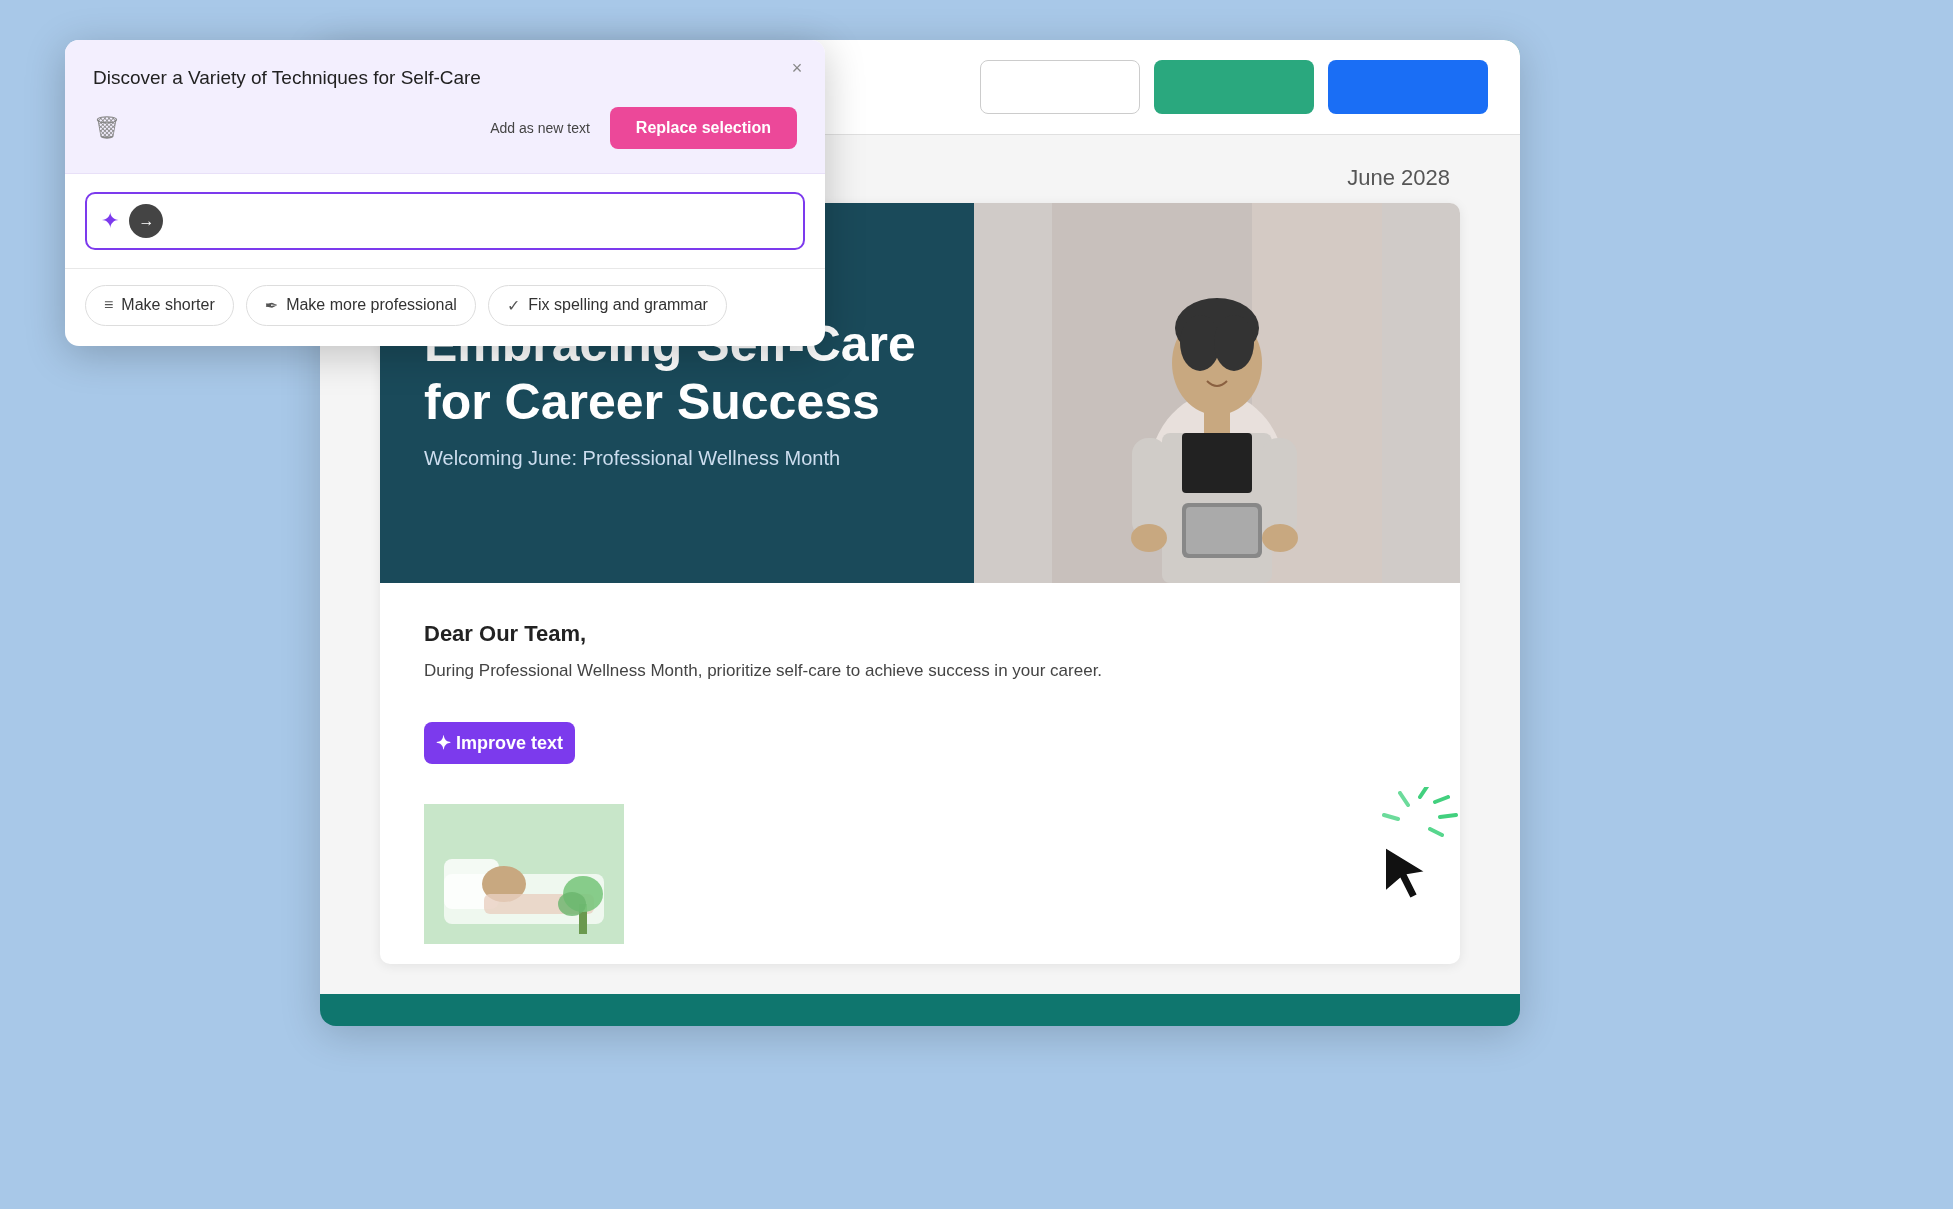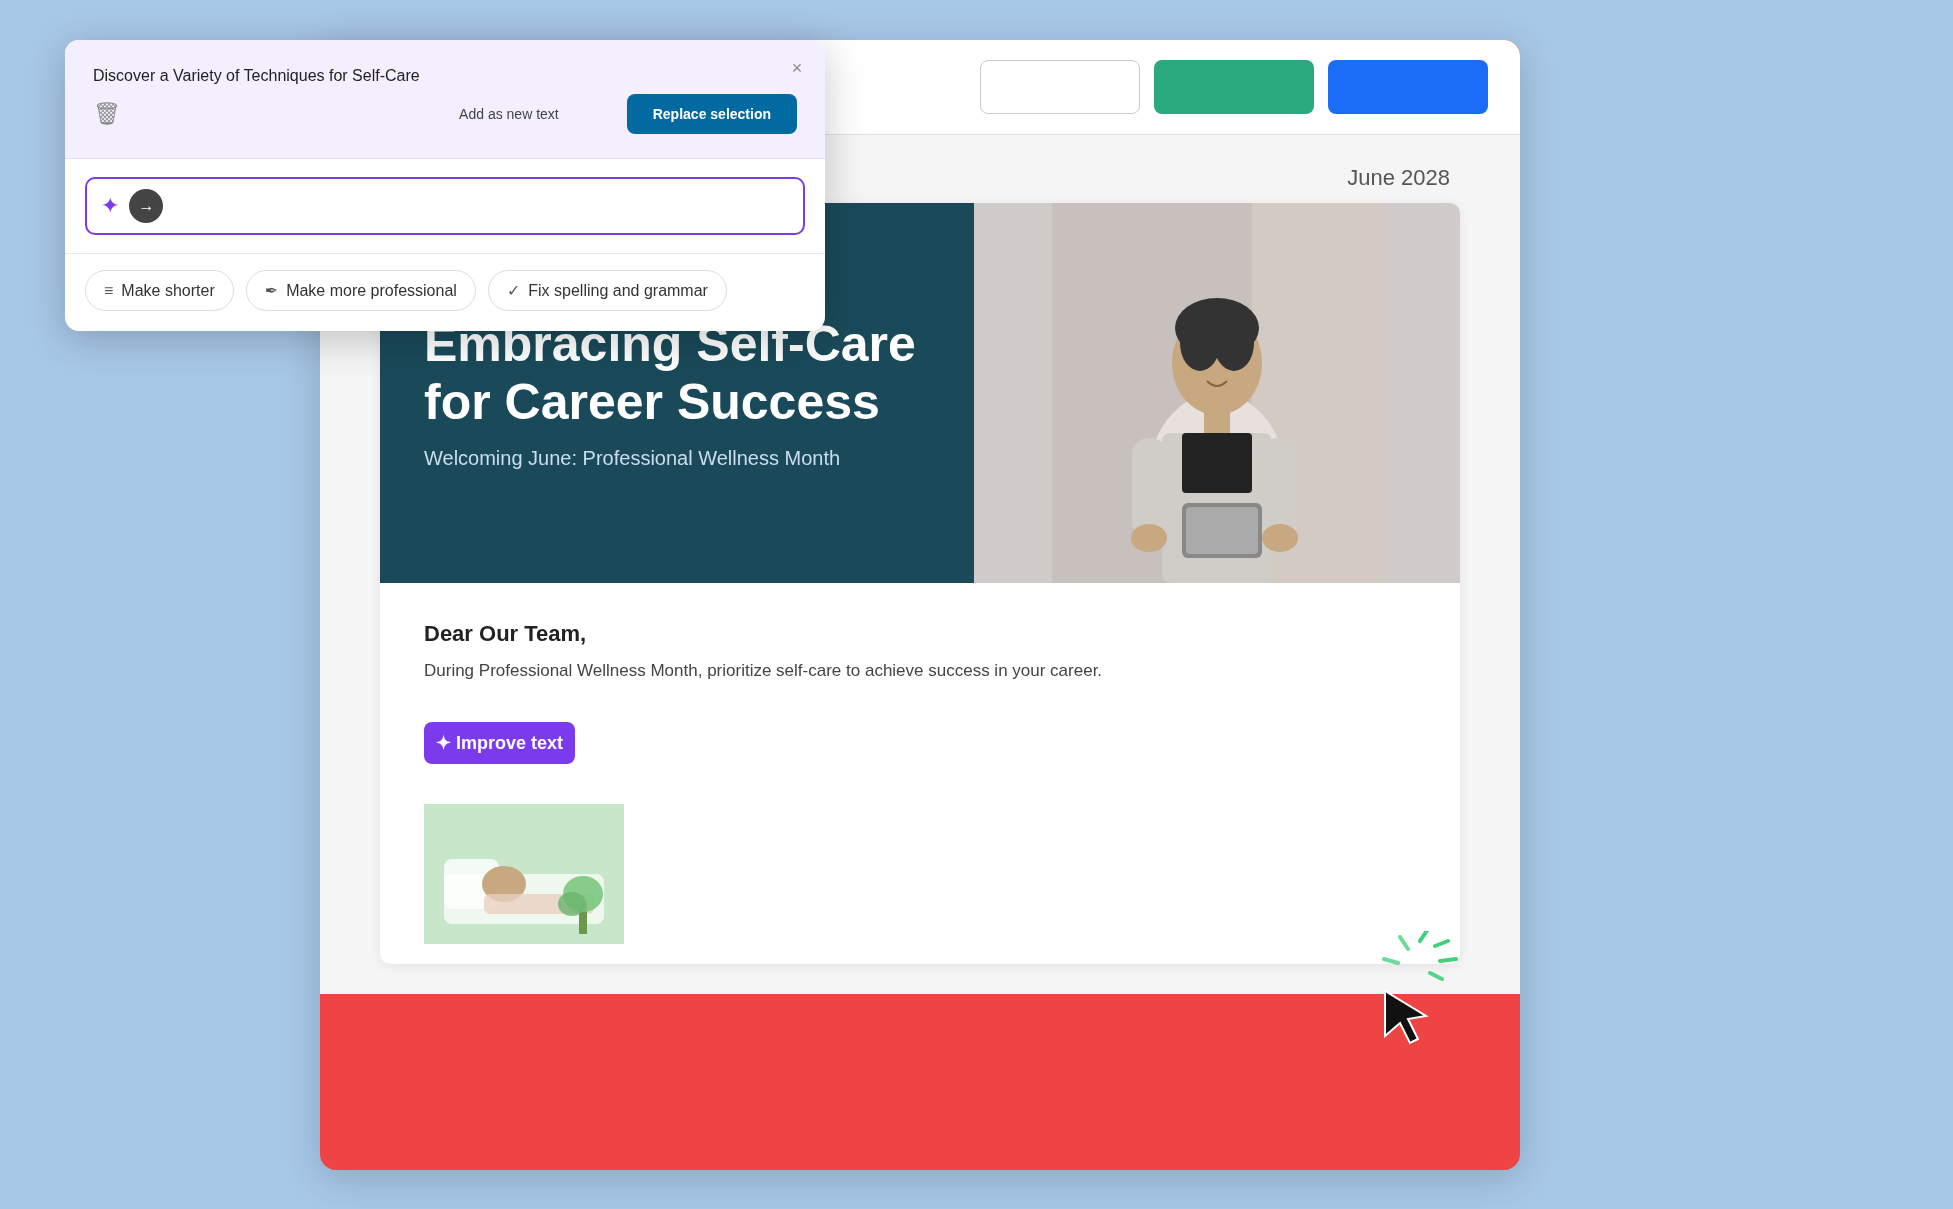--- a/index.html
+++ b/index.html
@@ -12,22 +12,22 @@
       overflow: hidden;
       position: relative;
     }
 
     
     .doc-card {
       position: absolute;
       top: 40px;
       left: 320px;
       width: 1200px;
-      height: 1130px;
-      background: #ef4444;
+      height: 986px;
+      background: #0f766e;
       border-radius: 16px;
       box-shadow: 0 8px 40px rgba(0,0,0,0.18);
       overflow: hidden;
     }
 
     
     .doc-toolbar {
       display: flex;
       align-items: center;
       justify-content: flex-end;
@@ -239,23 +239,23 @@
     }
 
     
     .suggestion-box {
       background: #f3effe;
       padding: 24px 28px;
       border-bottom: 1px solid #e8e0f8;
     }
 
     .suggestion-text {
-      font-size: 16px;
+      font-size: 19px;
       color: #222;
-      margin-bottom: 6px;
+      margin-bottom: 14px;
       line-height: 1.5;
     }
 
     .suggestion-actions {
       display: flex;
       align-items: center;
       justify-content: flex-end;
       gap: 20px;
     }
 
@@ -274,29 +274,28 @@
     .add-as-new-btn {
       background: none;
       border: none;
       font-size: 14px;
       color: #444;
       cursor: pointer;
       font-weight: 500;
     }
 
     .replace-btn {
-      background: #0369a1;
+      background: #ec4899;
       color: #fff;
       border: none;
       border-radius: 8px;
-      font-size: 14px;
+      font-size: 16px;
       font-weight: 600;
       padding: 12px 26px;
       cursor: pointer;
-      margin-left: 48px;
     }
 
     
     .ai-input-area {
       padding: 18px 20px;
       border-bottom: 1px solid #e8e8e8;
     }
 
     .ai-input-row {
       display: flex;

